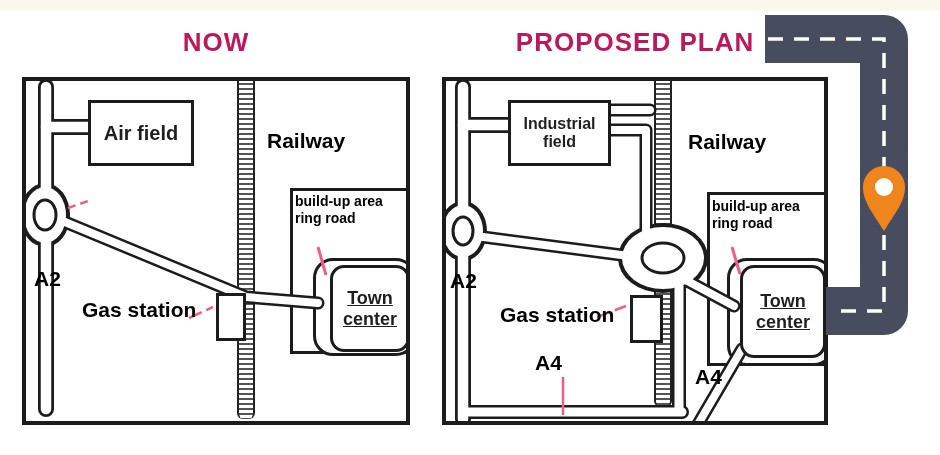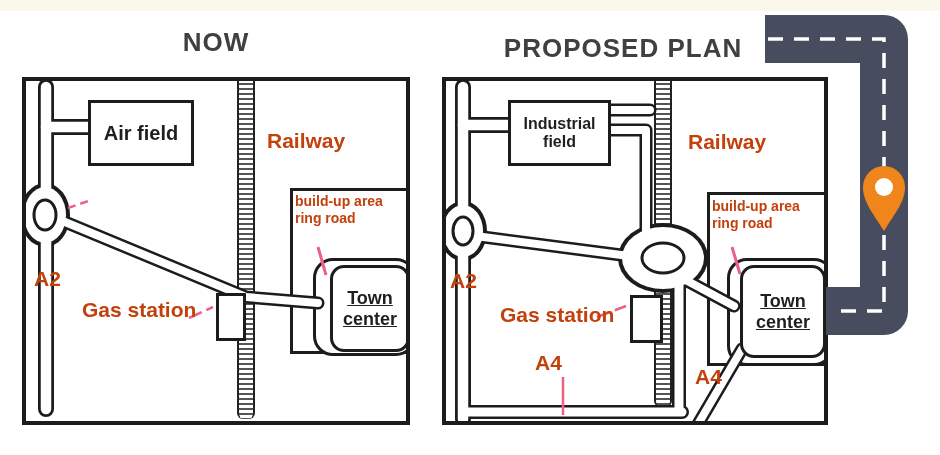--- a/index.html
+++ b/index.html
@@ -5,43 +5,43 @@
   html,body{margin:0;padding:0;}
   body{
     width:940px;height:455px;position:relative;overflow:hidden;
     background:#ffffff;
     font-family:"Liberation Sans",sans-serif;
     color:#1f1f1f;
   }
   .top-strip{position:absolute;left:0;top:0;width:940px;height:11px;background:#faf8ea;}
   .map-title{
     position:absolute;top:27px;height:30px;display:flex;align-items:center;justify-content:center;
-    font-size:26px;font-weight:bold;letter-spacing:1px;color:#404040;white-space:nowrap;
+    font-size:26px;font-weight:bold;letter-spacing:1px;color:#be185d;white-space:nowrap;
   }
   #title-now{left:22px;width:388px;}
-  #title-plan{left:430px;width:386px;margin-top:6px;}
+  #title-plan{left:442px;width:386px;}
   .map{position:absolute;top:77px;height:348px;background:#fff;overflow:hidden;}
   #map-now{left:22px;width:388px;}
   #map-plan{left:442px;width:386px;}
   .map-frame{position:absolute;inset:0;border:4px solid #1c1c1c;pointer-events:none;z-index:3;}
   .map svg.roads{position:absolute;left:0;top:0;z-index:2;}
   .railway{
     position:absolute;z-index:1;
     background:repeating-linear-gradient(to bottom,#ffffff 0 3px,#555555 3px 5px);
     border-left:2.5px solid #222;border-right:2.5px solid #222;
     border-radius:0 0 6px 6px;
   }
   .box{
     position:absolute;background:#fff;border:3px solid #1c1c1c;z-index:2;
     display:flex;flex-direction:column;align-items:center;justify-content:center;
     font-weight:bold;text-align:left;line-height:1.15;
   }
   .under{z-index:1;}            
   .rounded{border-radius:16px;text-decoration:underline;}
-  .lbl{position:absolute;font-weight:bold;white-space:nowrap;z-index:3;color:#c2410c;}
+  .lbl{position:absolute;font-weight:bold;white-space:nowrap;z-index:3;color:#000000;}
   .sz21{font-size:21px;}
   .sz15{font-size:14px;line-height:1.18;white-space:normal;}
   #road-art{position:absolute;left:0;top:0;z-index:4;}
   #town-box-plan{z-index:6;}    
 </style>
 </head>
 <body>
 
 <div class="top-strip"></div>
 

